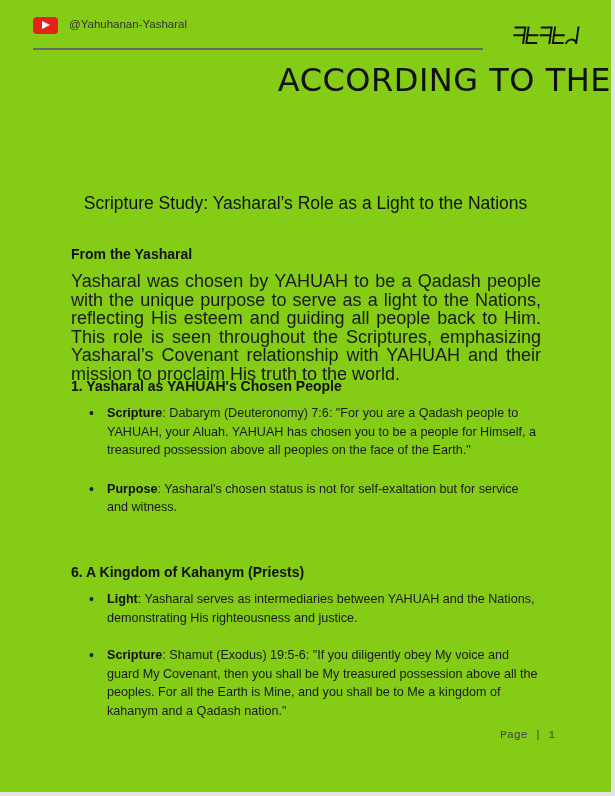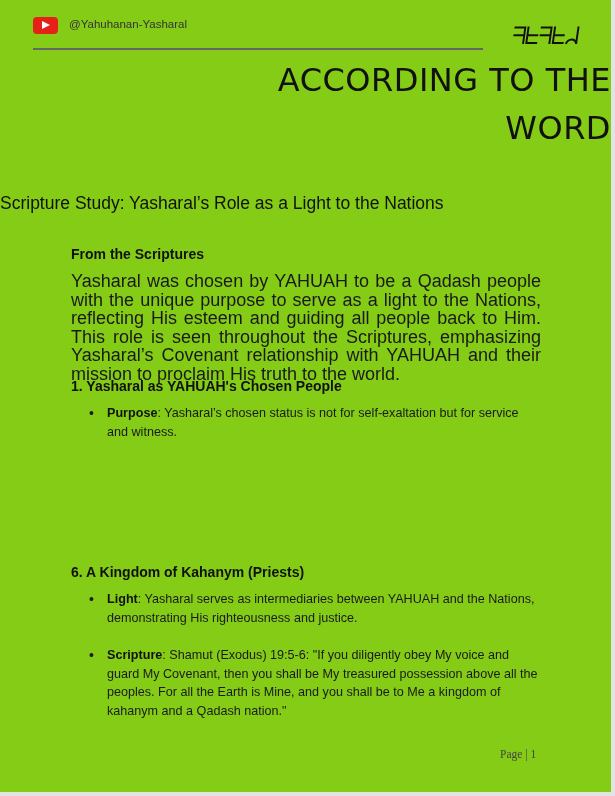--- a/index.html
+++ b/index.html
@@ -19,66 +19,66 @@
   .handle { position: absolute; left: 36px; top: 4px; font-size: 11.5px; color: #333; font-family: "Liberation Sans", sans-serif; }
   .logo { position: absolute; left: 479px; top: 8px; font-size: 24px; font-family: "DejaVu Serif", serif; color: #111; letter-spacing: -1px; transform: skewX(-8deg); }
   .header-rule { position: absolute; left: 33px; top: 48px; width: 450px; height: 2px; background: #666; }
   .title {
     position: absolute; left: 0; top: 56px; width: 611px; text-align: right;
     font-family: "DejaVu Sans", sans-serif; font-weight: 300;
     font-size: 32px; line-height: 48px; letter-spacing: 0.5px; color: #111;
   }
   .title span { display: block; font-weight: normal; -webkit-text-stroke: 0; }
   .subtitle {
-    position: absolute; left: 0; top: 193px; width: 611px; text-align: left;
+    position: absolute; left: 0; top: 193px; width: 611px; text-align: center;
     font-size: 17.5px; color: #111; font-family: "Liberation Sans", sans-serif;
   }
   .content { position: absolute; left: 71px; top: 246px; width: 470px; font-family: "Liberation Sans", sans-serif; }
   h2 { font-size: 14px; font-weight: bold; color: #111; }
   .h-begin { position: absolute; left: 0; top: 0; }
   p.body {
     position: absolute; left: 0; top: 26px; width: 470px; font-size: 18px; line-height: 18.5px;
     text-align: justify; color: #1a1a1a;
   }
   .h1sec { position: absolute; left: 0; top: 132px; }
   .h2sec { position: absolute; left: 0; top: 318px; }
   ul.bullets { list-style: none; position: absolute; left: 18px; width: 452px; }
   ul.bullets li { position: relative; padding-left: 18px; font-size: 12.6px; line-height: 18.5px; color: #1a1a1a; }
   ul.bullets li::before { content: "•"; position: absolute; left: 0; top: 0; font-size: 14px; }
   ul.bullets li b { font-weight: bold; color: #111; }
   .list1 { top: 158px; }
-  .list1 li + li { margin-top: 20px; font-style: italic; }
+  .list1 li + li { margin-top: 20px; }
   .list2 { top: 344px; }
   .list2 li + li { margin-top: 19px; }
-  .footer { position: absolute; left: 500px; top: 728px; font-size: 11.5px; color: #444; font-family: Liberation Serif, serif; margin-top: 20px; }
+  .footer { position: absolute; left: 500px; top: 728px; font-size: 11.5px; color: #444; font-family: Liberation Mono, monospace; }
 </style>
 </head>
 <body>
 
 <div class="page">
   <div class="header">
     <span class="yt-icon"></span>
     <span class="handle">@Yahuhanan-Yasharal</span>
     <span class="logo">ᖷᖶᖷᖶᖹ</span>
   </div>
   <div class="header-rule"></div>
 
   <div class="title">
     <span>ACCORDING TO THE</span>
-    <span>WORD</span>
   </div>
 
   <div class="subtitle">Scripture Study: Yasharal’s Role as a Light to the Nations</div>
 
   <div class="content">
-    <h2 class="h-begin">From the Scriptures</h2>
+    <h2 class="h-begin">From the Yasharal</h2>
     <p class="body">Yasharal was chosen by YAHUAH to be a Qadash people with the unique purpose to serve as a light to the Nations, reflecting His esteem and guiding all people back to Him. This role is seen throughout the Scriptures, emphasizing Yasharal’s Covenant relationship with YAHUAH and their mission to proclaim His truth to the world.</p>
 
     <h2 class="h1sec">1. Yasharal as YAHUAH's Chosen People</h2>
     <ul class="bullets list1">
+      <li><b>Scripture</b><span>: Dabarym (Deuteronomy) 7:6: "For you are a Qadash people to YAHUAH, your Aluah. YAHUAH has chosen you to be a people for Himself, a treasured possession above all peoples on the face of the Earth."</span></li>
       <li><b>Purpose</b><span>: Yasharal’s chosen status is not for self-exaltation but for service and witness.</span></li>
     </ul>
 
     <h2 class="h2sec">6. A Kingdom of Kahanym (Priests)</h2>
     <ul class="bullets list2">
       <li><b>Light</b><span>: Yasharal serves as intermediaries between YAHUAH and the Nations, demonstrating His righteousness and justice.</span></li>
       <li><b>Scripture</b><span>: Shamut (Exodus) 19:5-6: "If you diligently obey My voice and guard My Covenant, then you shall be My treasured possession above all the peoples. For all the Earth is Mine, and you shall be to Me a kingdom of kahanym and a Qadash nation."</span></li>
     </ul>
   </div>
 

